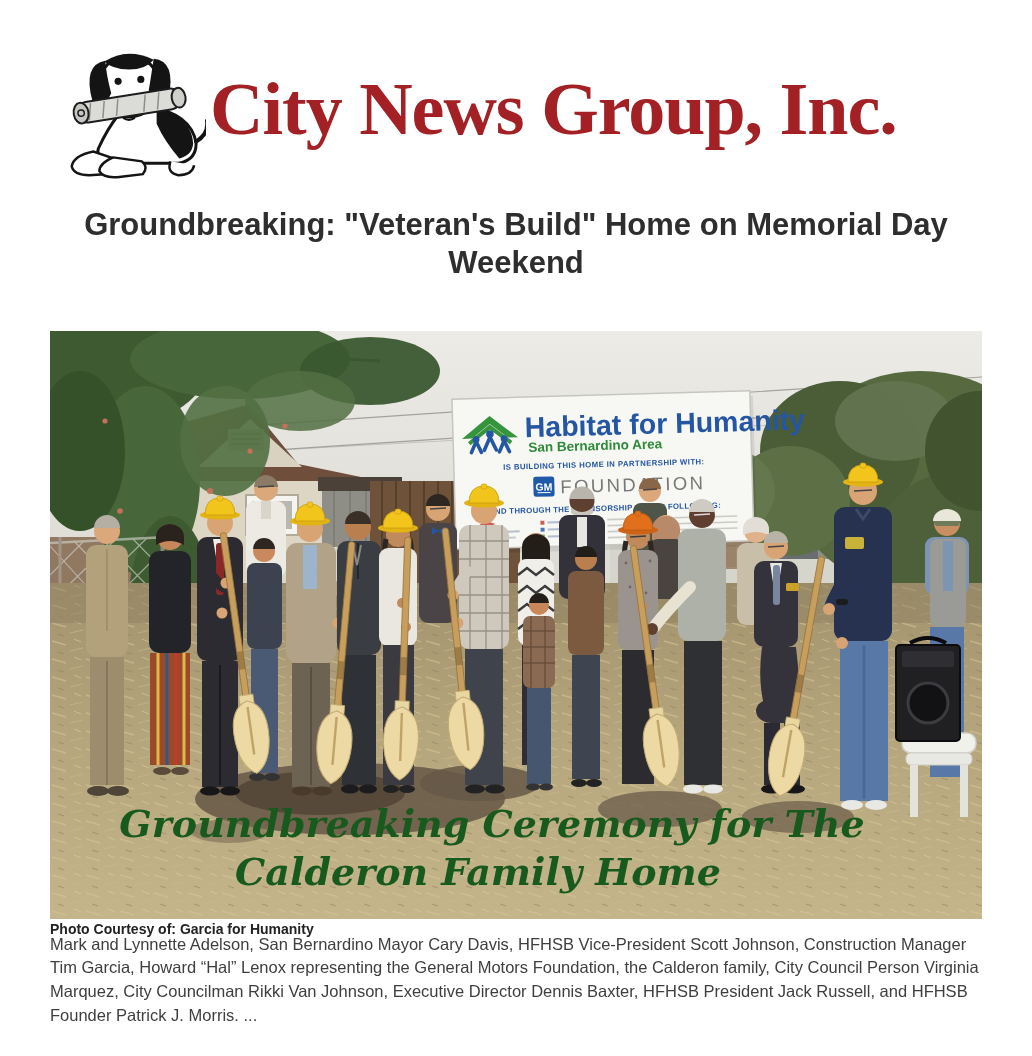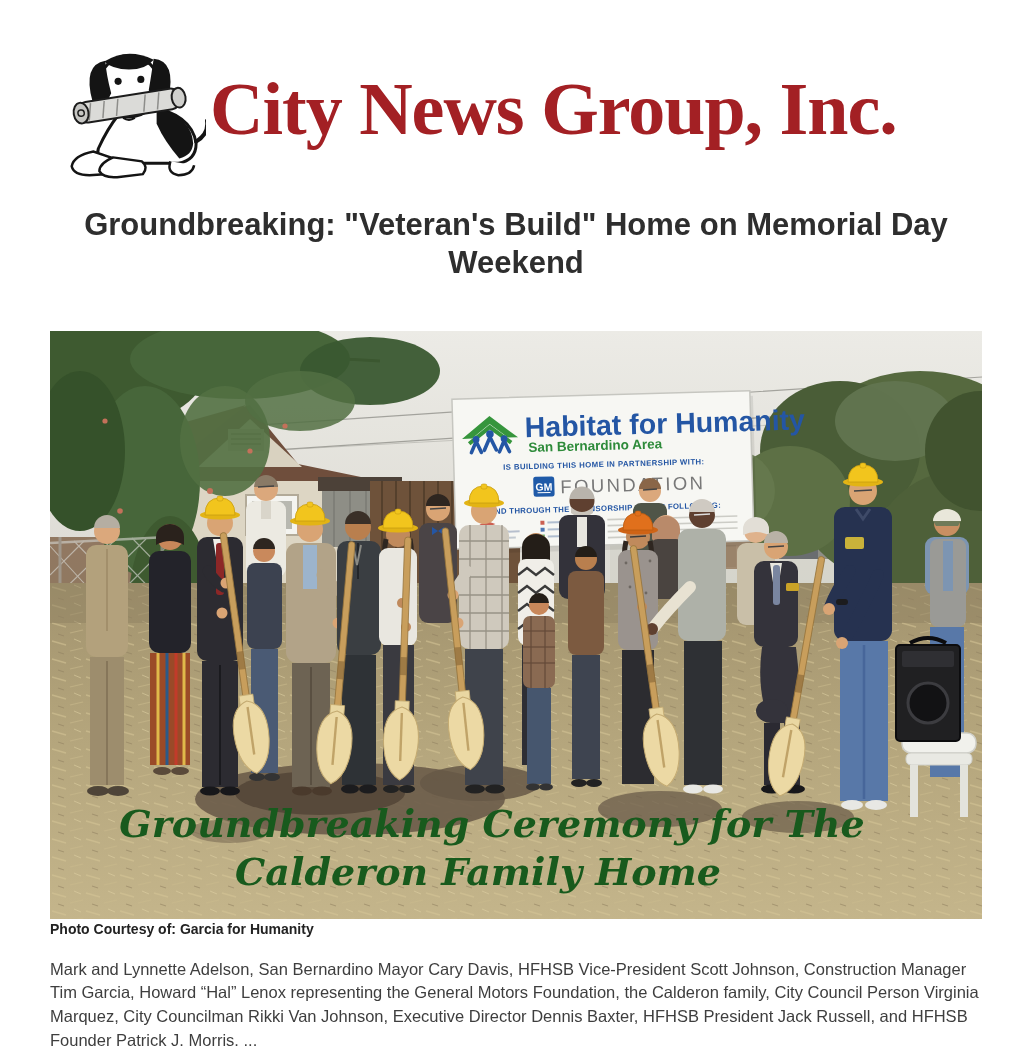--- a/index.html
+++ b/index.html
@@ -5,21 +5,21 @@
   html,body{margin:0;padding:0;background:#ffffff;}
   body{font-family:"Liberation Sans",sans-serif;color:#333;}
   .page{position:relative;width:1032px;height:1056px;background:#fff;overflow:hidden;}
   .masthead{position:absolute;left:48px;top:34px;height:156px;display:flex;align-items:center;gap:4px;}
   .masthead-title{font-family:"Liberation Serif",serif;font-weight:700;font-size:74px;color:#a32024;letter-spacing:-1px;white-space:nowrap;margin-top:-6px;}
   .headline{position:absolute;left:50px;top:206px;width:932px;margin:0;text-align:center;
             font-size:31px;line-height:38px;font-weight:700;color:#2e2e2e;}
   .photo{position:absolute;left:50px;top:331px;width:932px;height:588px;margin:0;}
   .photo svg.scene{display:block;width:932px;height:588px;}
   .caption{position:absolute;left:50px;top:921px;width:932px;font-size:14px;font-weight:700;color:#222;}
-  .body-text{position:absolute;left:50px;top:941px;width:935px;font-size:16.5px;line-height:23.7px;color:#3e3e3e;}
+  .body-text{position:absolute;left:50px;top:916px;width:935px;font-size:16.5px;line-height:23.7px;color:#3e3e3e;}
   .scene text{font-family:"Liberation Sans",sans-serif;}
   .scene .script{font-family:"DejaVu Serif","Liberation Serif",serif;font-style:italic;font-weight:700;}
 </style>
 </head>
 <body>
 
 <div class="page">
 
   <header class="masthead">
     <span>

